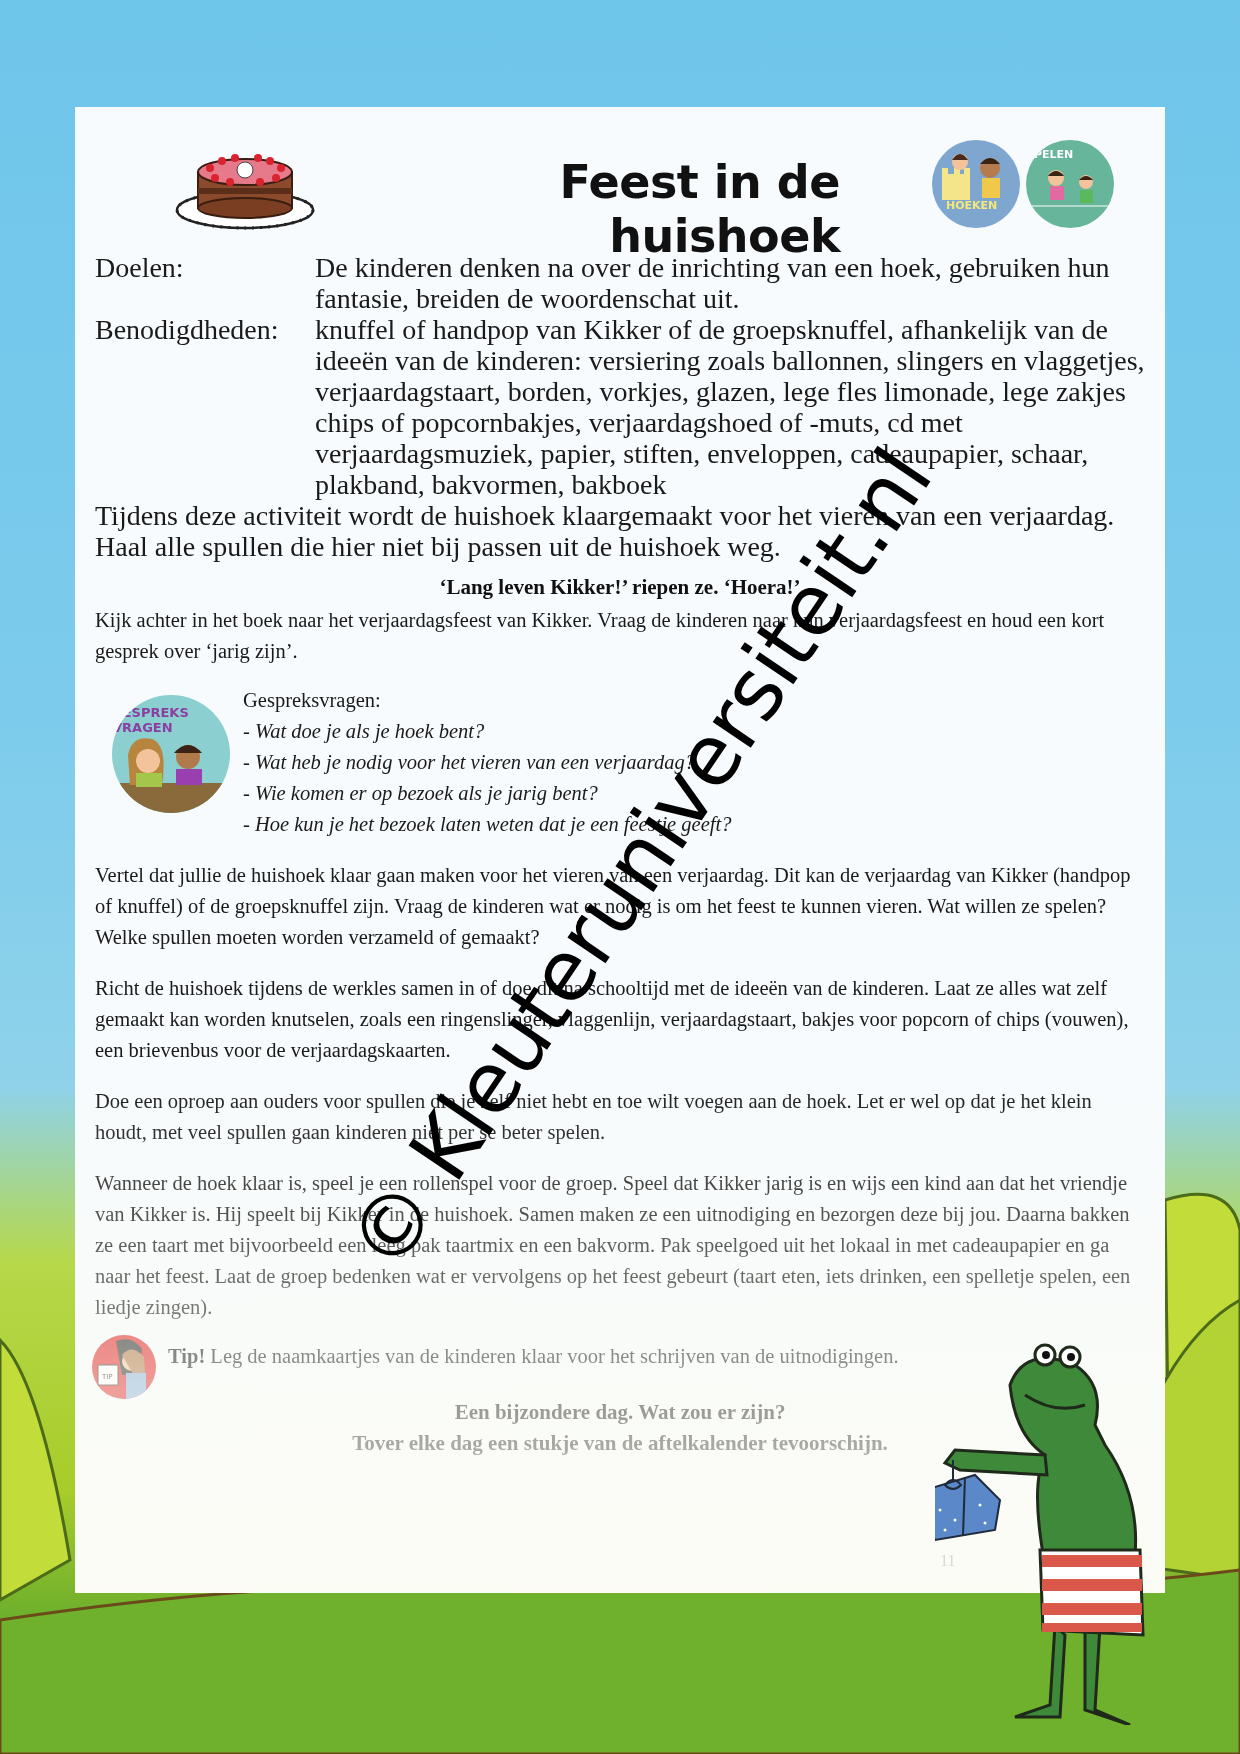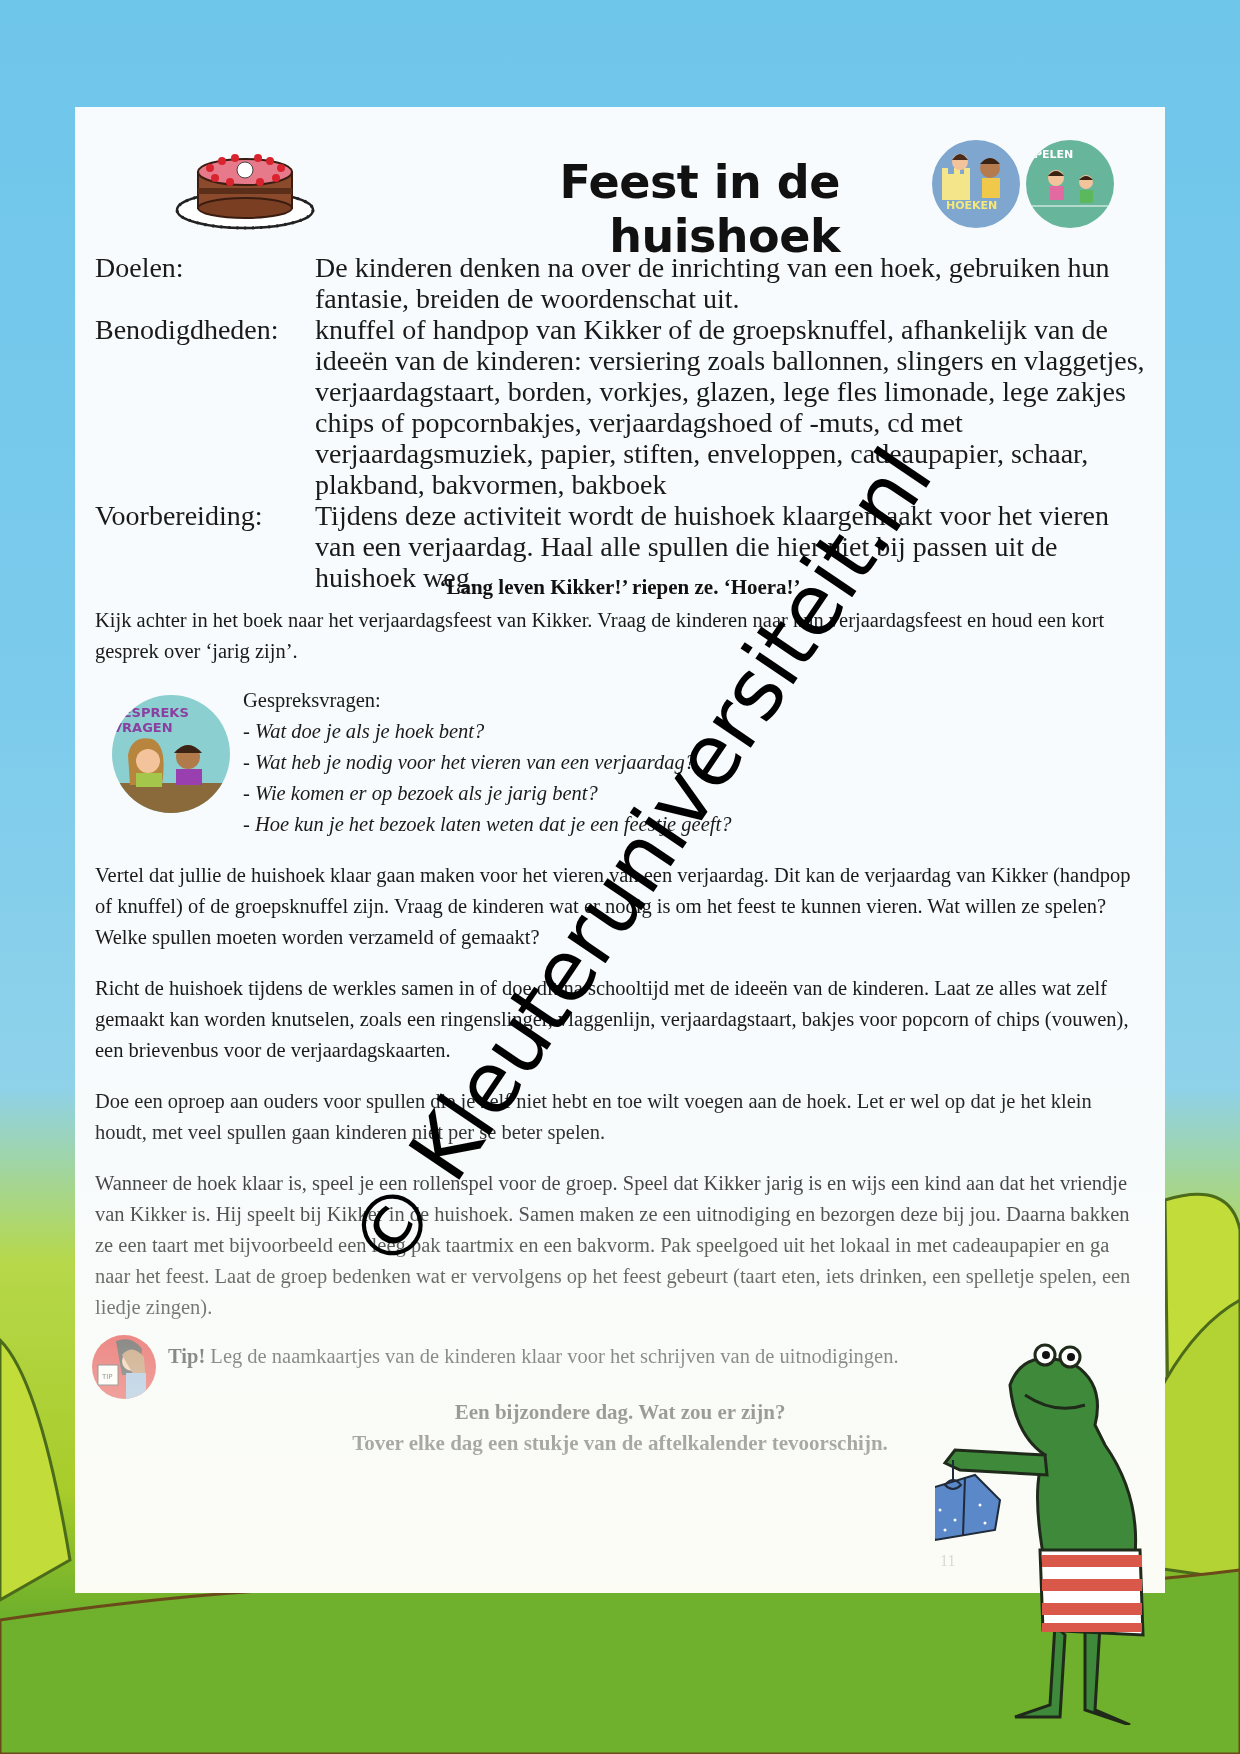--- a/index.html
+++ b/index.html
@@ -133,21 +133,20 @@
   <div class="meta">
     <div class="meta-row">
       <div class="meta-label">Doelen:</div>
       <div class="meta-value">De kinderen denken na over de inrichting van een hoek, gebruiken hun fantasie, breiden de woordenschat uit.</div>
     </div>
     <div class="meta-row">
       <div class="meta-label">Benodigdheden:</div>
       <div class="meta-value">knuffel of handpop van Kikker of de groepsknuffel, afhankelijk van de ideeën van de kinderen: versiering zoals ballonnen, slingers en vlaggetjes, verjaardagstaart, borden, vorkjes, glazen, lege fles limonade, lege zakjes chips of popcornbakjes, verjaardagshoed of -muts, cd met verjaardagsmuziek, papier, stiften, enveloppen, cadeaupapier, schaar, plakband, bakvormen, bakboek</div>
     </div>
     <div class="meta-row">
-      <div class="meta-label">Voorbereiding:</div>
       <div class="meta-value">Tijdens deze activiteit wordt de huishoek klaargemaakt voor het vieren van een verjaardag. Haal alle spullen die hier niet bij passen uit de huishoek weg.</div>
     </div>
   </div>
 
   <div class="quote">‘Lang leven Kikker!’ riepen ze. ‘Hoera!’</div>
 
   <div class="para p-intro">Kijk achter in het boek naar het verjaardagsfeest van Kikker. Vraag de kinderen naar hun verjaardagsfeest en houd een kort gesprek over ‘jarig zijn’.</div>
 
   <div class="gesprek-icon">
     <span class="badge-label">GESPREKS VRAGEN</span>

